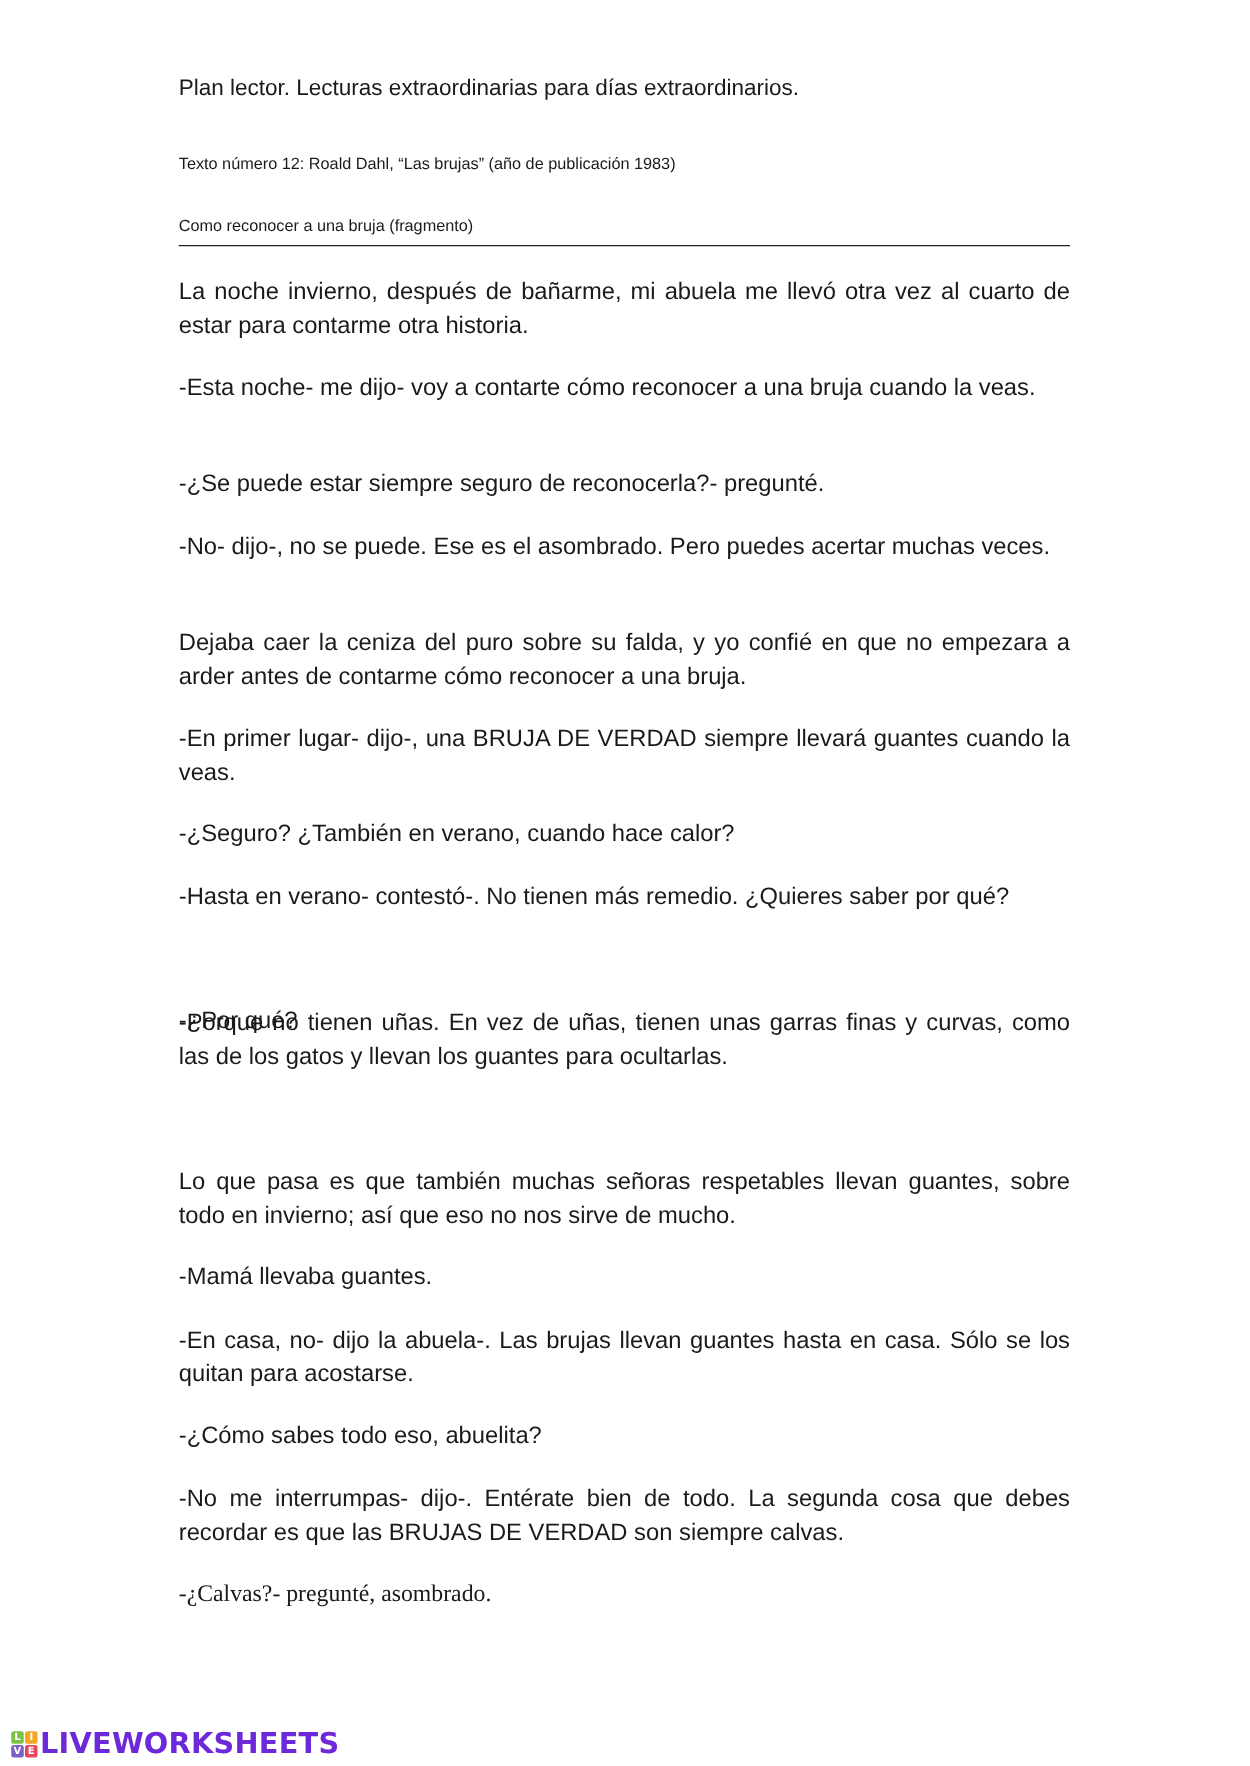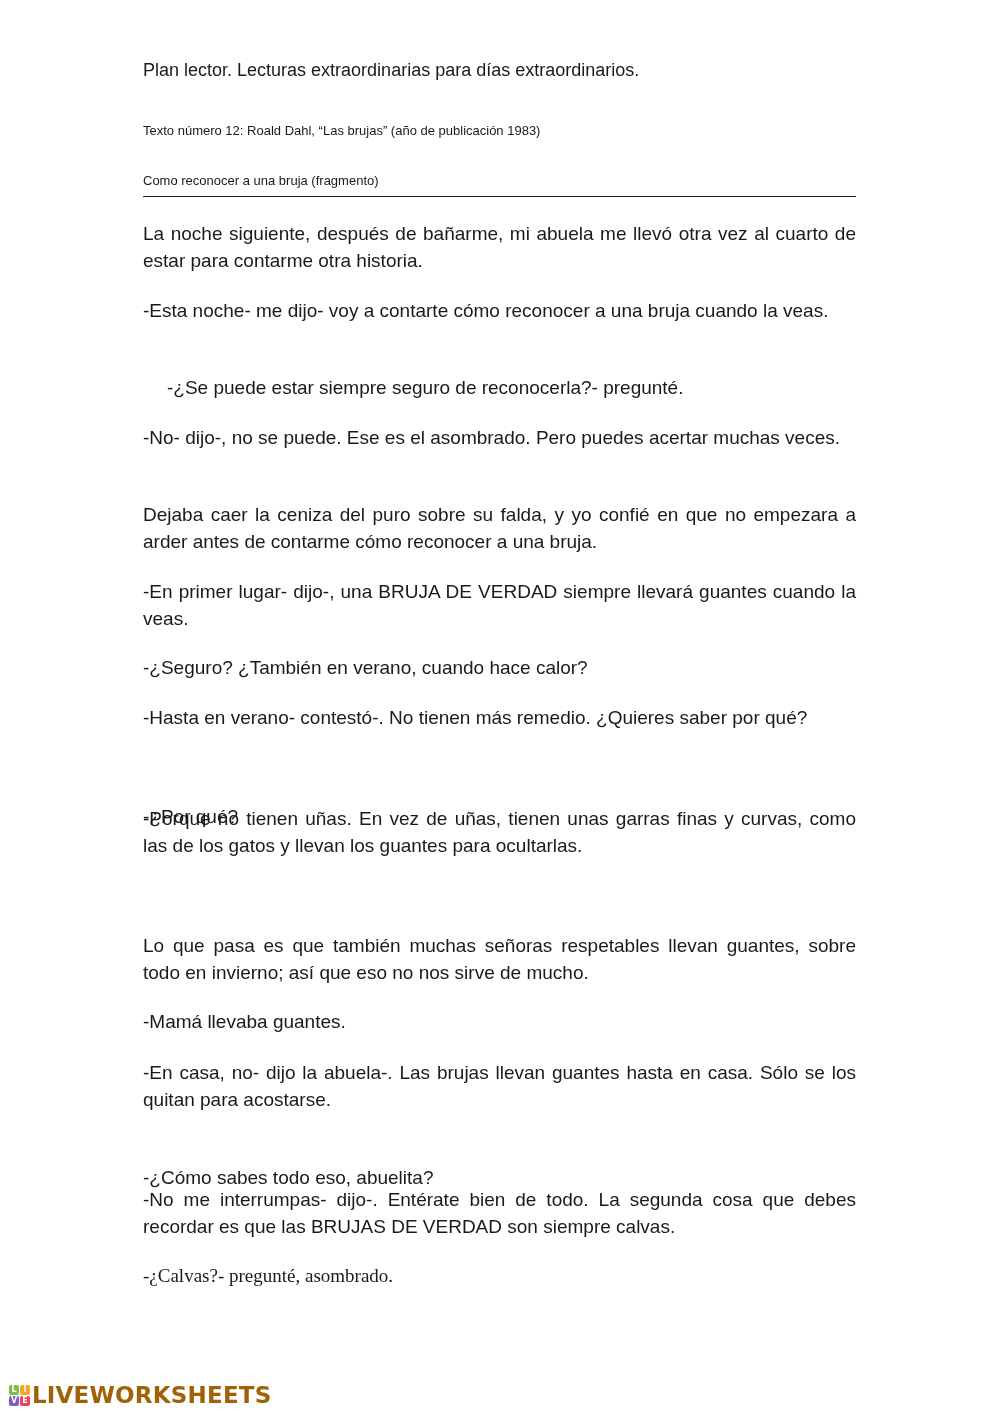--- a/index.html
+++ b/index.html
@@ -75,47 +75,47 @@
       align-items: center;
       justify-content: center;
       border-radius: 2px;
       line-height: 1;
     }
     .logo-text {
       font-family: "DejaVu Sans", sans-serif;
       font-weight: bold;
       font-size: 23px;
       letter-spacing: 0.2px;
-      color: #a16207;
+      color: #6d28d9;
       line-height: 24px;
     }
   </style>
 </head>
 <body>
 
 <div class="page">
   <div class="header-line" style="top:60px;">Plan lector. Lecturas extraordinarias para días extraordinarios.</div>
   <div class="title-line" style="top:119px;">Texto número 12: Roald Dahl, “Las brujas” (año de publicación 1983)</div>
   <div class="title-line" style="top:169px;">Como reconocer a una bruja (fragmento)</div>
   <div class="rule" style="top:196px;"></div>
 
-  <p class="para" style="top:220px;">La noche siguiente, después de bañarme, mi abuela me llevó otra vez al cuarto de estar para contarme otra historia.</p>
+  <p class="para" style="top:220px;">La noche invierno, después de bañarme, mi abuela me llevó otra vez al cuarto de estar para contarme otra historia.</p>
   <p class="para" style="top:297px;">-Esta noche- me dijo- voy a contarte cómo reconocer a una bruja cuando la veas.</p>
-  <p class="para" style="top:374px;margin-left:24px;">-¿Se puede estar siempre seguro de reconocerla?- pregunté.</p>
+  <p class="para" style="top:374px;">-¿Se puede estar siempre seguro de reconocerla?- pregunté.</p>
   <p class="para" style="top:424px;">-No- dijo-, no se puede.  Ese es el asombrado.  Pero puedes acertar muchas veces.</p>
   <p class="para" style="top:501px;">Dejaba caer la ceniza del puro sobre su falda, y yo confié en que no empezara a arder antes de contarme cómo reconocer a una bruja.</p>
   <p class="para" style="top:578px;">-En primer lugar- dijo-, una BRUJA DE VERDAD siempre llevará guantes cuando la veas.</p>
   <p class="para" style="top:654px;">-¿Seguro? ¿También en verano, cuando hace calor?</p>
   <p class="para" style="top:704px;">-Hasta en verano- contestó-. No tienen más remedio. ¿Quieres saber por qué?</p>
   <p class="para" style="top:755px;margin-top:48px;">-¿Por qué?</p>
   <p class="para" style="top:805px;">-Porque no tienen uñas.  En vez de uñas, tienen unas garras finas y curvas, como las de los gatos y llevan los guantes para ocultarlas.</p>
   <p class="para" style="top:932px;">Lo que pasa es que también muchas señoras respetables llevan guantes, sobre todo en invierno; así que eso no nos sirve de mucho.</p>
   <p class="para" style="top:1008px;">-Mamá llevaba guantes.</p>
   <p class="para" style="top:1059px;">-En casa, no- dijo la abuela-. Las brujas llevan guantes hasta en casa. Sólo se los quitan para acostarse.</p>
-  <p class="para" style="top:1135px;margin-top:29px;">-¿Cómo sabes todo eso, abuelita?</p>
+  <p class="para" style="top:1135px;">-¿Cómo sabes todo eso, abuelita?</p>
   <p class="para" style="top:1186px;">-No me interrumpas- dijo-. Entérate bien de todo.  La segunda cosa que debes recordar es que las BRUJAS DE VERDAD son siempre calvas.</p>
   <p class="para" style="top:1262px;font-family:Liberation Serif, serif;">-¿Calvas?- pregunté, asombrado.</p>
 </div>
 
 <div class="logo">
   <div class="logo-grid">
     <span class="logo-cell" style="background:#7cc242;">L</span>
     <span class="logo-cell" style="background:#f5a623;">I</span>
     <span class="logo-cell" style="background:#7b5fc7;">V</span>
     <span class="logo-cell" style="background:#e8445a;">E</span>

